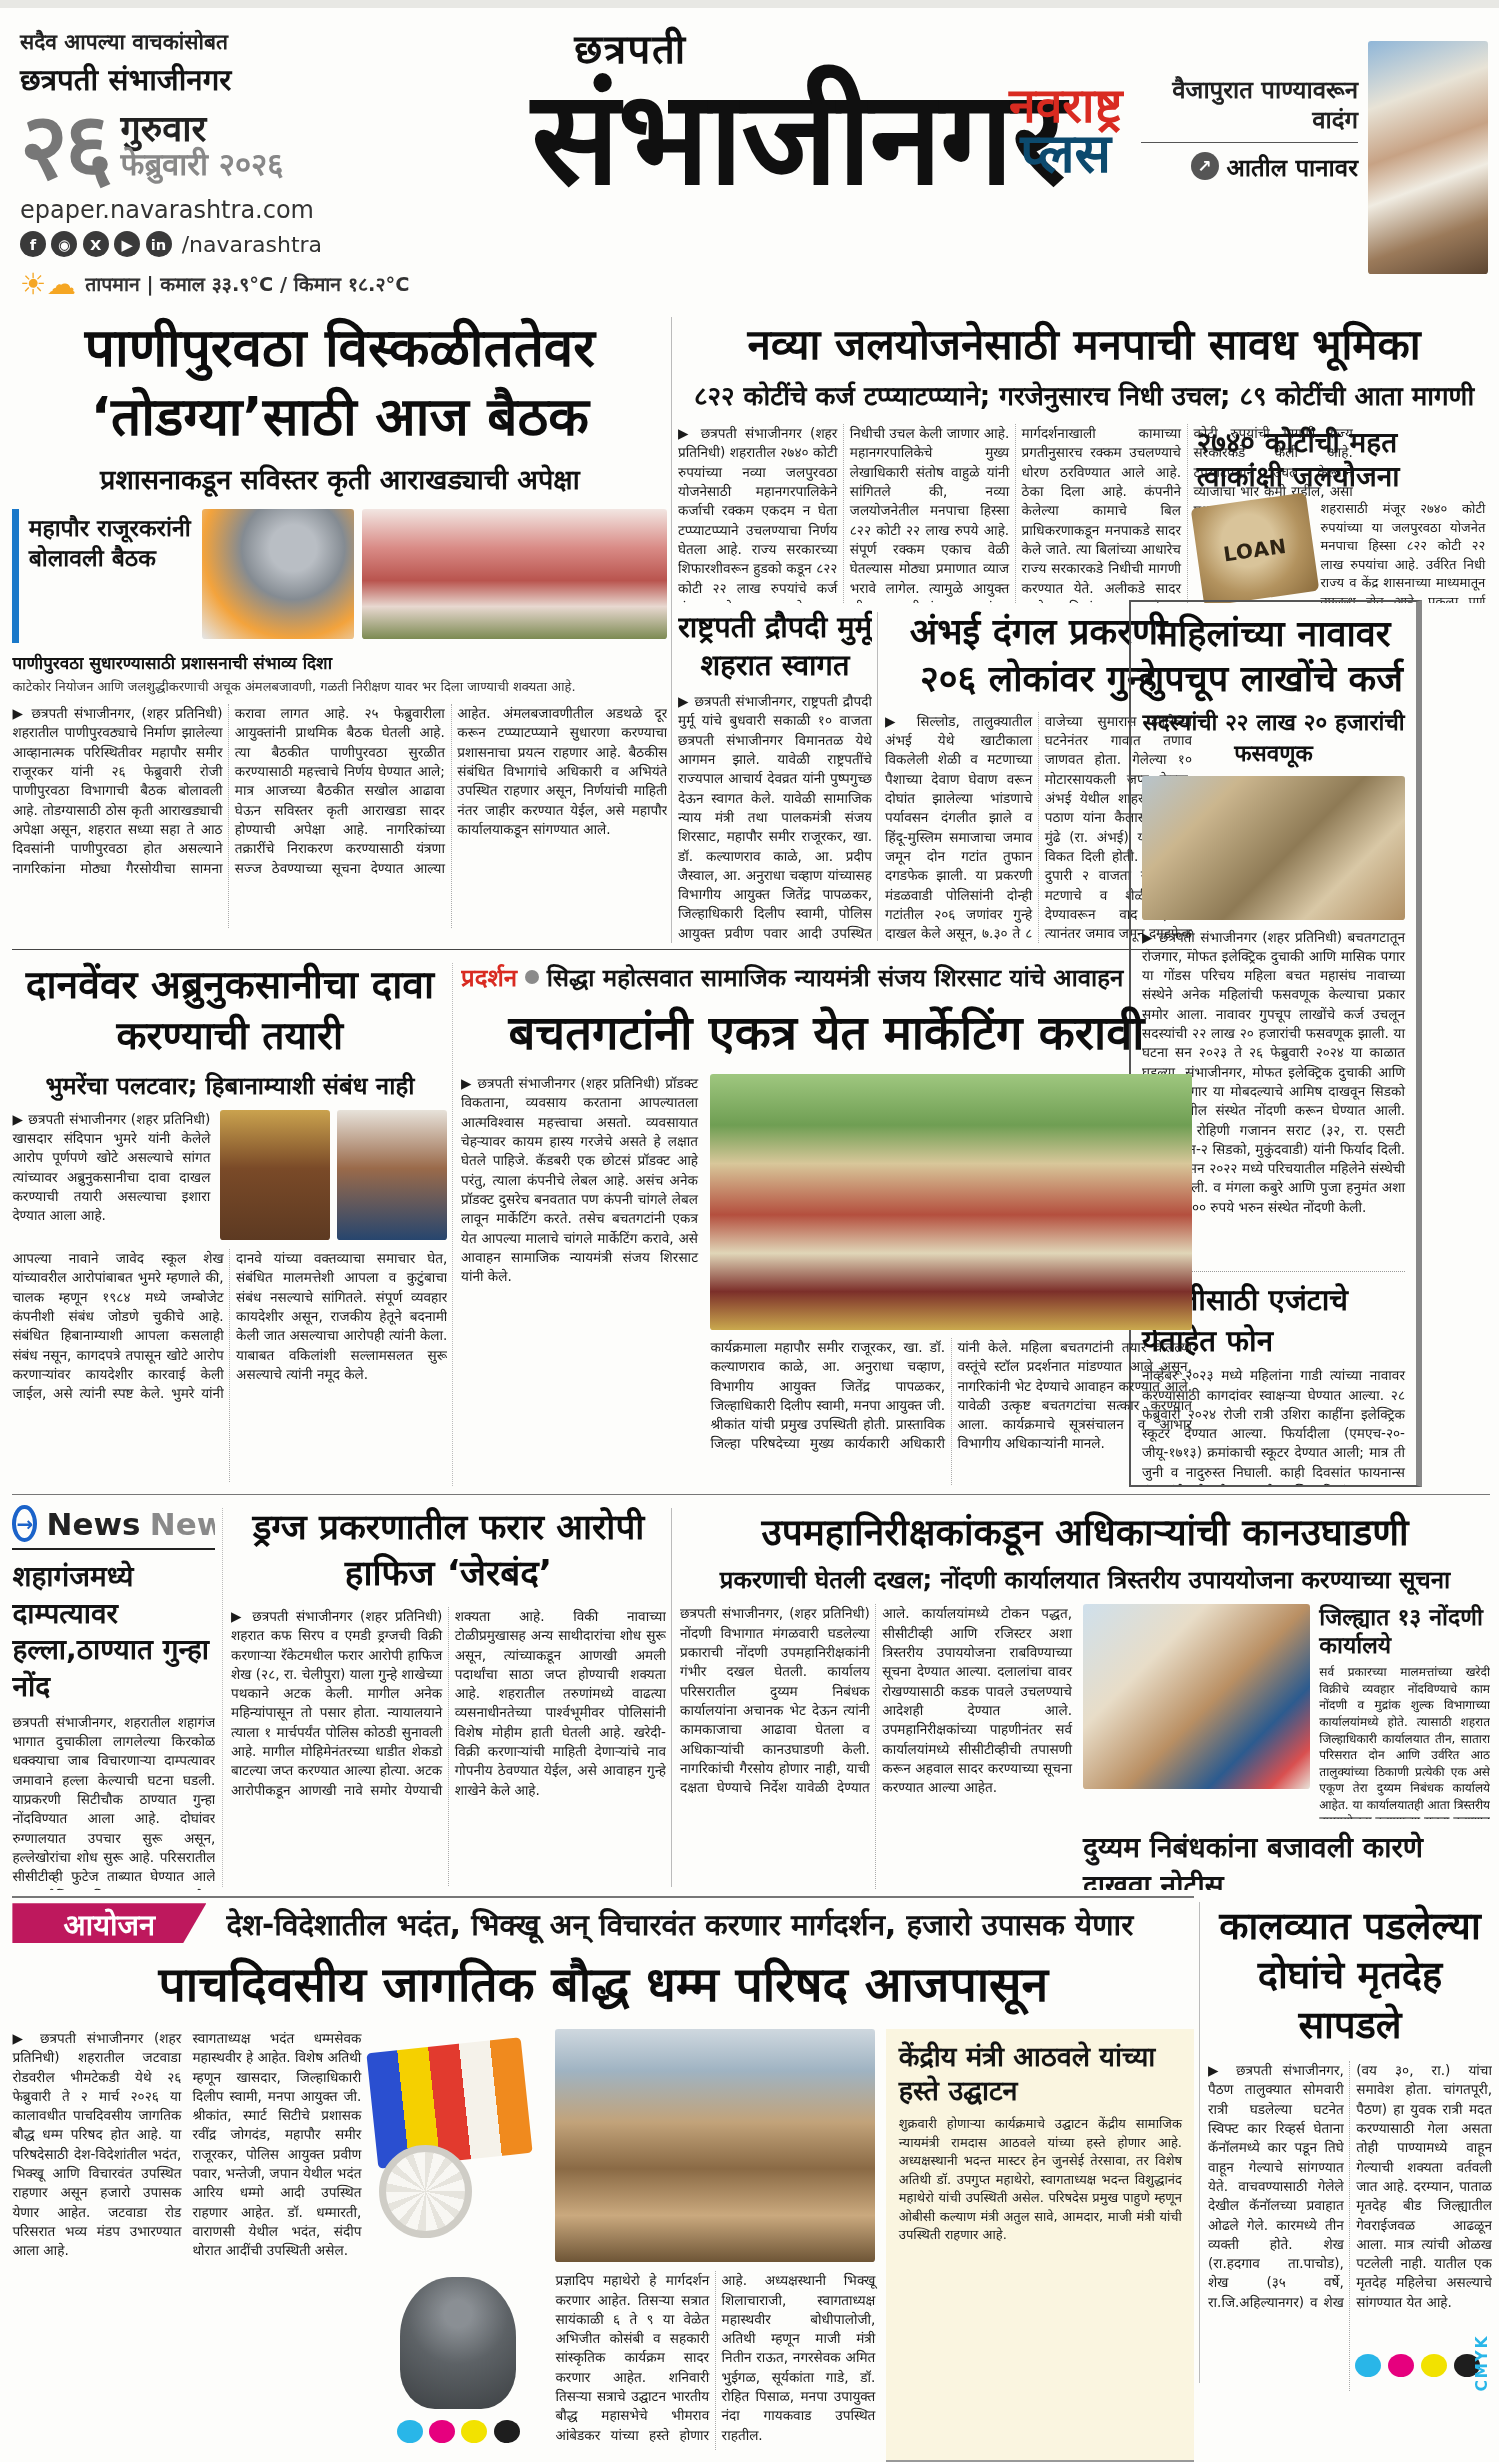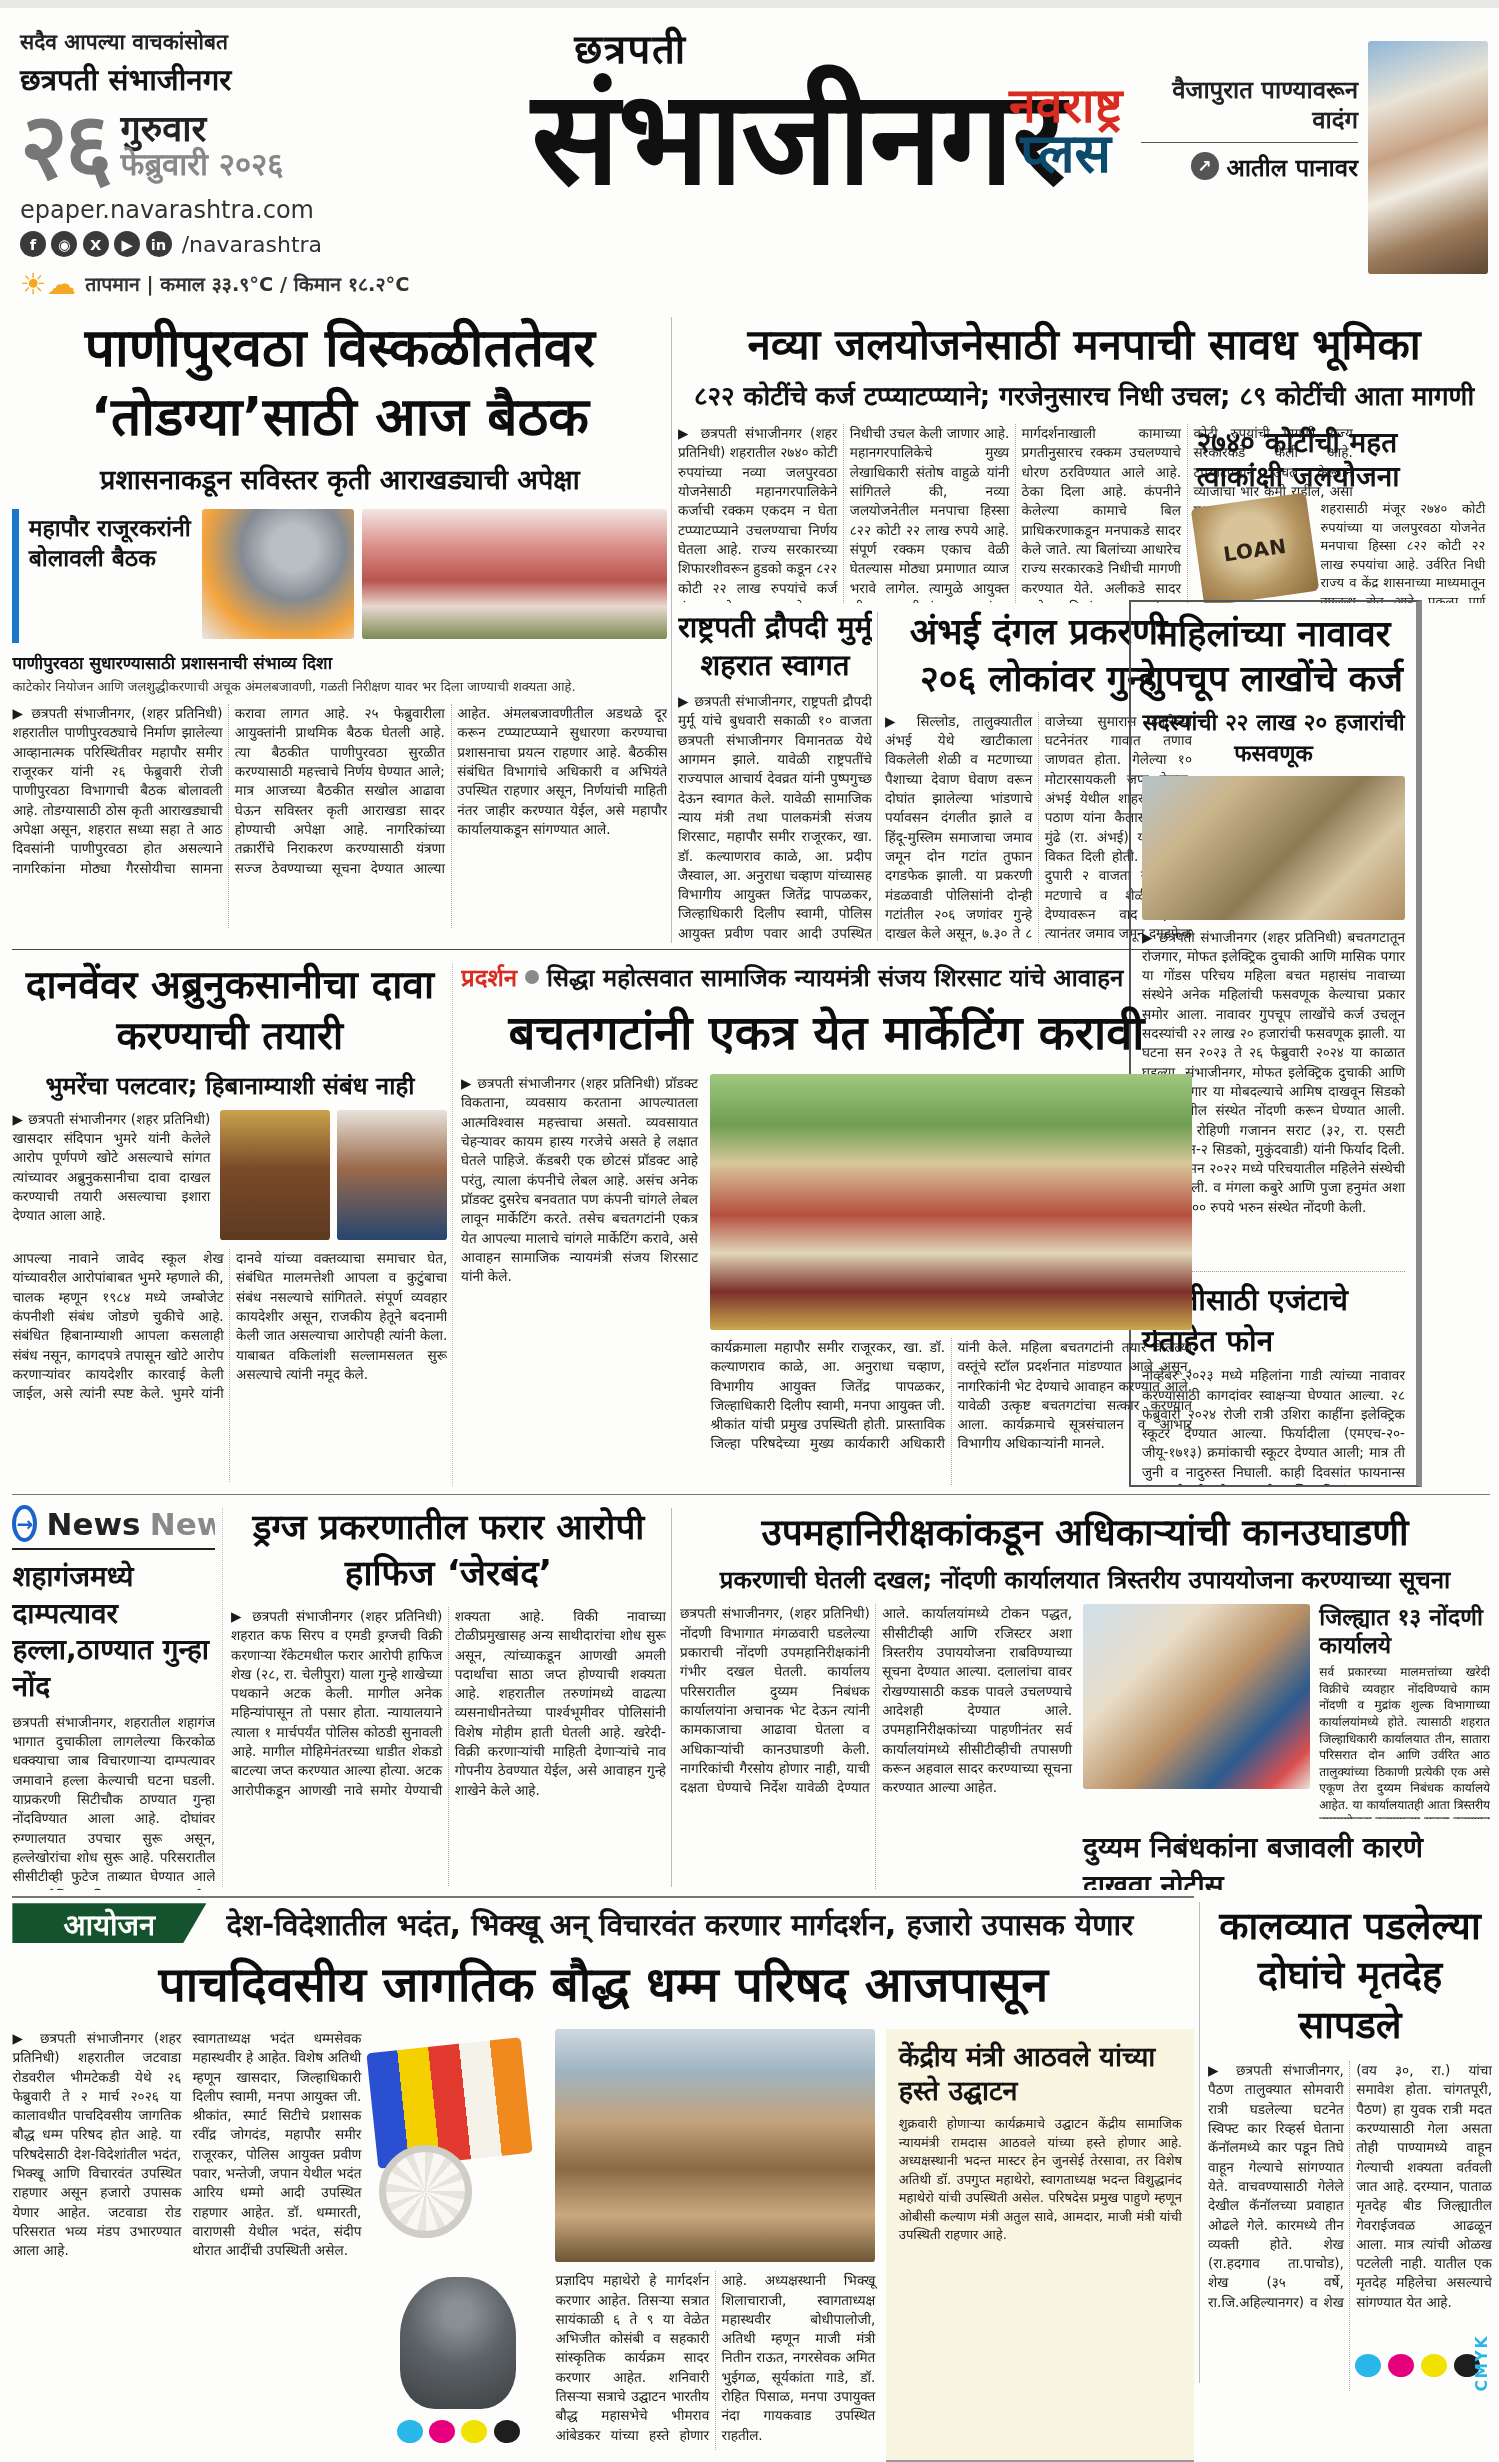--- a/index.html
+++ b/index.html
@@ -121,21 +121,21 @@
   .in-left { width:392px; }
   .in-right { flex:1; }
   .in-toprow { display:flex; gap:9.3px; }
   .ph-reg { width:227px; height:185px; background:linear-gradient(135deg,#cfe0ec 0%,#e8ddc8 30%,#b98f63 55%,#2c5b8f 75%,#d94f4f 90%,#e8e4da 100%); }
   .off-t { font-size:23px; font-weight:800; line-height:1.2; }
   .off-b { font-size:12px; line-height:1.38; text-align:justify; margin-top:4.7px; }
   .ntc-h { font-size:28px; font-weight:800; margin-top:7.8px; }
 
   
   .band { position:absolute; left:12.4px; top:1888px; width:1182px; height:48px; border-top:2.3px solid #777; display:flex; align-items:center; }
-  .band-lbl { width:194px; height:40px; margin-top:4.7px; background:#14532d; color:#fff; font-size:29px; font-weight:800; display:flex; align-items:center; justify-content:center;
+  .band-lbl { width:194px; height:40px; margin-top:4.7px; background:#be185d; color:#fff; font-size:29px; font-weight:800; display:flex; align-items:center; justify-content:center;
       clip-path:polygon(0 0,100% 0,88% 100%,0 100%); }
   .band-txt { font-size:29.5px; font-weight:800; margin-left:20px; margin-top:4.7px; }
 
   
   .bu-h { font-size:48px; }
   .bu-row { display:flex; gap:11px; margin-top:14px; }
   .bu-c { width:169px; }
   .bu-gfx { width:172px; position:relative; }
   .flag { width:155px; height:116px; border-radius:4.7px; transform:rotate(-6deg); margin-top:15.5px;
       background:linear-gradient(90deg,#2a4fd0 0 20%,#f5d000 20% 40%,#e23a2e 40% 60%,#f5f2ea 60% 80%,#f08a1e 80% 100%); }

